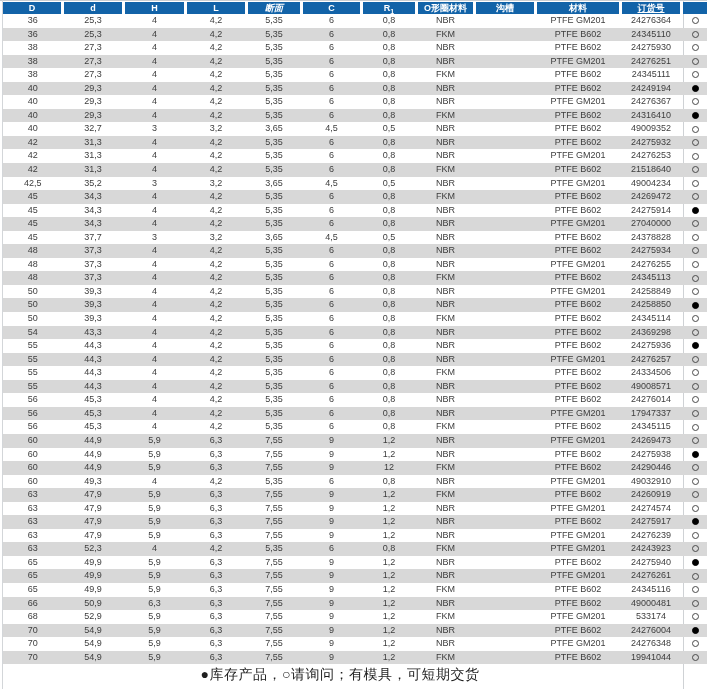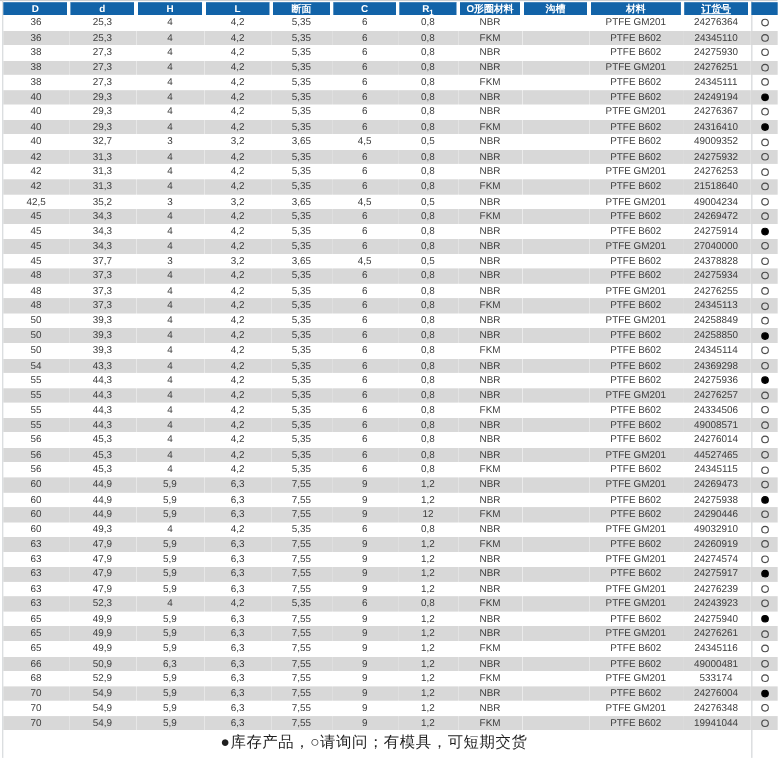--- a/index.html
+++ b/index.html
@@ -41,21 +41,21 @@
 <div class="edge-left"></div>
 <div class="edge-right"></div>
 
 <table class="catalog">
   <thead>
     <tr id="header-row">
         <th style="width: 58px;">D</th>
         <th style="width: 58px;">d</th>
         <th style="width: 59px;">H</th>
         <th style="width: 58px;">L</th>
-        <th style="width: 52px;">断面</th>
+        <th style="width: 52px; font-style: italic;">断面</th>
         <th style="width: 57px;">C</th>
         <th style="width: 52px;">R<sub>1</sub></th>
         <th style="width: 55px; margin-left: 16px;">O形圈材料</th>
         <th style="width: 58px;">沟槽</th>
         <th style="width: 82px; margin-top: 21px;">材料</th>
         <th style="width: 58px; text-decoration: underline;">订货号</th>
         <th style="width: 27px;"></th>
       </tr>
   </thead>
   <tbody id="table-body">
@@ -469,21 +469,21 @@
         <td>56</td>
         <td>45,3</td>
         <td>4</td>
         <td>4,2</td>
         <td>5,35</td>
         <td>6</td>
         <td>0,8</td>
         <td>NBR</td>
         <td></td>
         <td>PTFE GM201</td>
-        <td>44527465</td>
+        <td>17947337</td>
         <td><span class="dot open"></span></td>
       </tr>
       <tr>
         <td>56</td>
         <td>45,3</td>
         <td>4</td>
         <td>4,2</td>
         <td>5,35</td>
         <td>6</td>
         <td>0,8</td>

